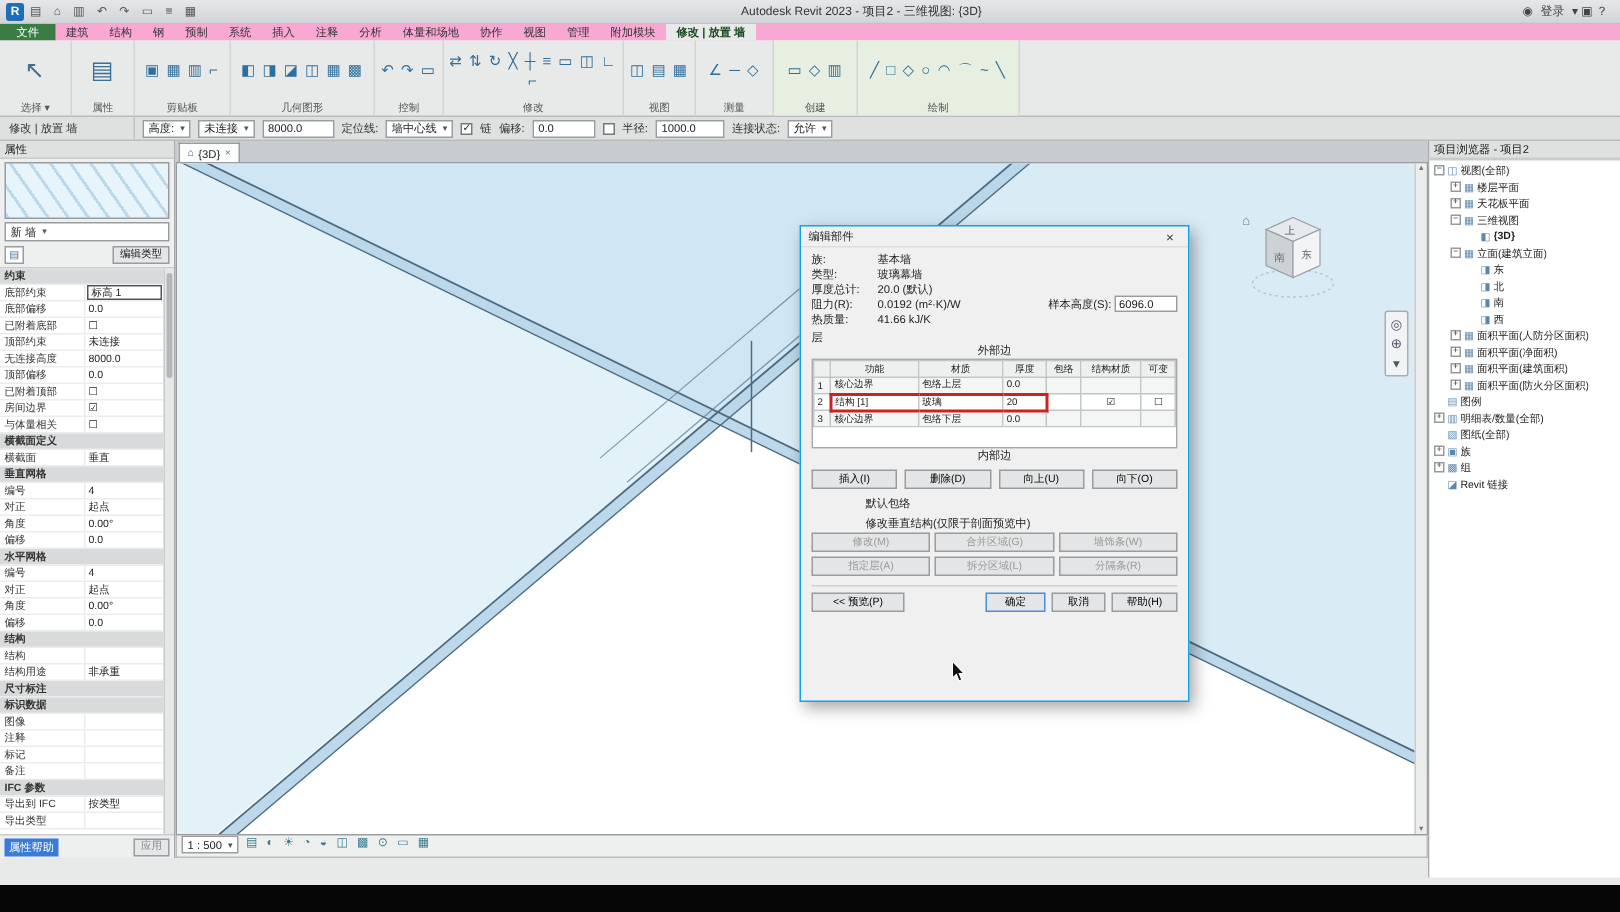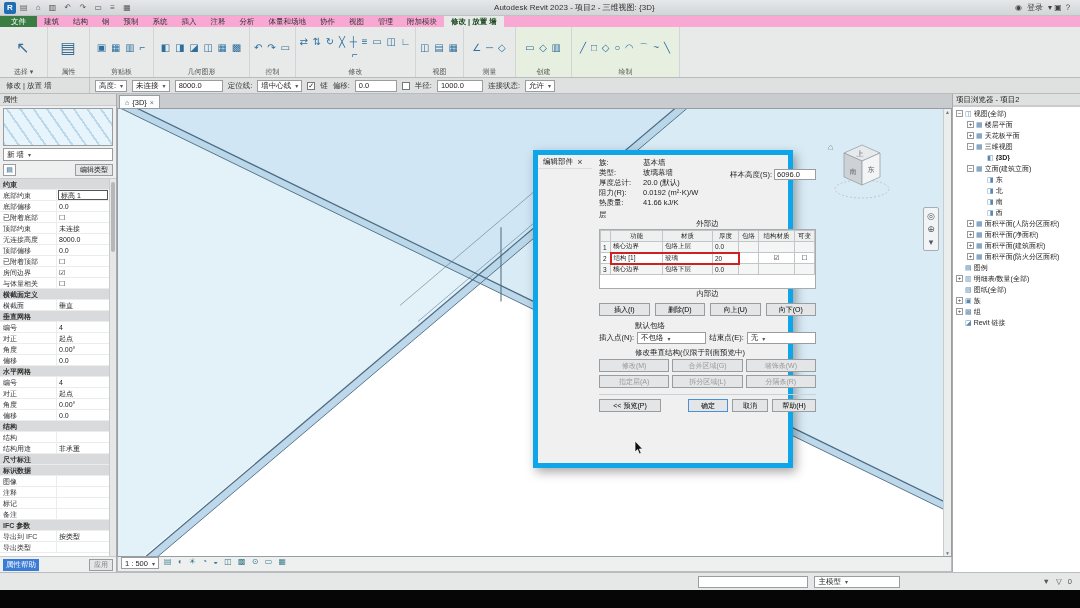--- a/index.html
+++ b/index.html
@@ -112,28 +112,28 @@
 
   
   .statusbar { position:absolute; left:0; right:0; bottom:18px; height:18px; background:#e6e8e8;
     border-top:1px solid #b9bcbe; display:flex; align-items:center; font-size:7.5px; gap:6px; padding:0 6px; }
   .sspace { flex:1; }
   .sright { color:#555; letter-spacing:2px; }
   .blackbar { position:absolute; left:0; right:0; bottom:0; height:18px; background:#060606; }
 
   
   .dialog { position:absolute; left:533px; top:150px; width:260px; height:318px; background:#f0f0f0;
-    border:5px solid #0ea5e9; box-shadow:3px 4px 10px rgba(0,0,0,.35); display:flex; flex-direction:row;
+    border:1px solid #0ea5e9; box-shadow:3px 4px 10px rgba(0,0,0,.35); display:flex; flex-direction:column;
     font-size:7.5px; z-index:10; }
   .d-title { height:14px; display:flex; align-items:center; padding:0 5px; border-bottom:1px solid #ddd; flex:none; }
   .d-close { margin-left:auto; width:14px; text-align:center; font-size:9px; color:#444; }
   .d-body { flex:1; padding:3px 7px 5px; display:flex; flex-direction:column; position:relative; }
   .frow { display:flex; height:10px; line-height:10px; }
   .flabel { width:44px; color:#222; flex:none; }
-  .sample { position:absolute; right:7px; top:14px; display:flex; align-items:center; gap:2px; }
+  .sample { position:absolute; right:7px; top:32px; display:flex; align-items:center; gap:2px; }
   .sampleinp { width:42px; height:11px; background:#fff; border:1px solid #9a9da0; padding:0 2px; line-height:10px; }
   .layerlbl { height:9px; line-height:9px; margin-top:2px; }
   .edgelbl { text-align:center; height:10px; line-height:10px; }
   .tablebox { border:1px solid #a8abad; background:#fff; }
   table.layers { border-collapse:collapse; width:100%; table-layout:fixed; font-size:6.5px; }
   .layers th, .layers td { border:1px solid #c3c6c8; height:11px; padding:0 2px; overflow:hidden;
     white-space:nowrap; text-align:left; font-weight:normal; }
   .layers th { background:#eef0f0; text-align:center; }
   .col-n{width:10px} .col-f{width:52px} .col-m{width:50px} .col-t{width:26px} .col-w{width:20px} .col-s{width:36px} .col-v{width:20px}
   .layers .cbcell { text-align:center; }
@@ -734,26 +734,20 @@
 
       <div class="btnrow">
 
       <button class="d-btn">插入(I)</button>
           <button class="d-btn">删除(D)</button>
           <button class="d-btn">向上(U)</button>
           <button class="d-btn">向下(O)</button>
         </div>
 
       <div class="grplbl">默认包络</div>
-      <div class="ddrow">
-        <span>插入点(N):</span>
-        <div class="dd">不包络</div>
-        <span>结束点(E):</span>
-        <div class="dd">无</div>
-      </div>
 
       <div class="grplbl">修改垂直结构(仅限于剖面预览中)</div>
       <div class="modgrid">
 
       <button class="d-btn dis">修改(M)</button>
           <button class="d-btn dis">合并区域(G)</button>
           <button class="d-btn dis">墙饰条(W)</button>
           <button class="d-btn dis">指定层(A)</button>
           <button class="d-btn dis">拆分区域(L)</button>
           <button class="d-btn dis">分隔条(R)</button>
@@ -767,22 +761,15 @@
         <button class="d-btn cancel">取消</button>
         <button class="d-btn hlp">帮助(H)</button>
       </div>
     </div>
   </div>
 
   <svg class="cursor" width="10" height="14" viewBox="0 0 10 14">
     <path d="M1,0 L1,11 L3.6,8.6 L5.4,13 L7.2,12.2 L5.4,8 L8.6,8 Z" fill="#111" stroke="#fff" stroke-width="0.7"></path>
   </svg>
 
-  <div class="statusbar">
-    <span class="sspace"></span>
-    <div class="inp" style="width:110px"></div>
-    <div class="dd" style="width:86px">主模型</div>
-    <span class="sspace" style="max-width:130px"></span>
-    <span class="sright">▼ ▽ 0</span>
-  </div>
   <div class="blackbar"></div>
 
 </div>
 
 </body></html>

